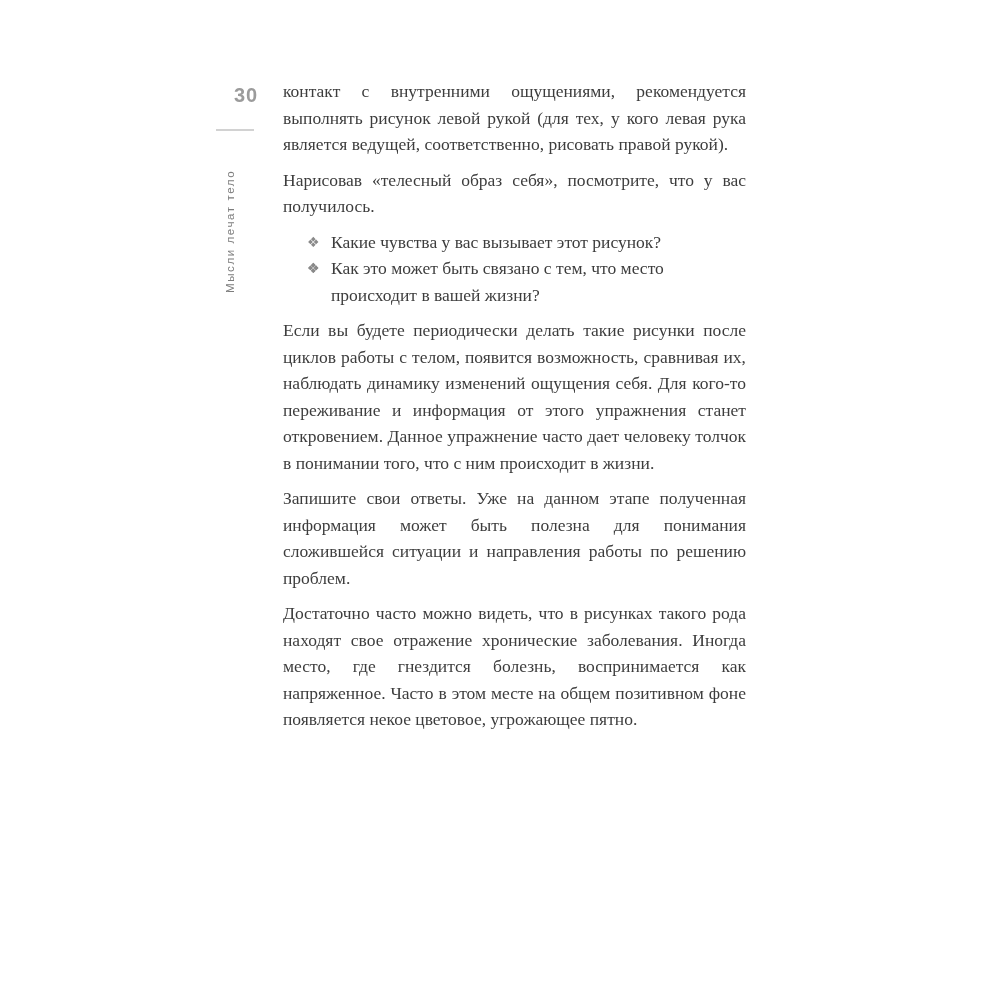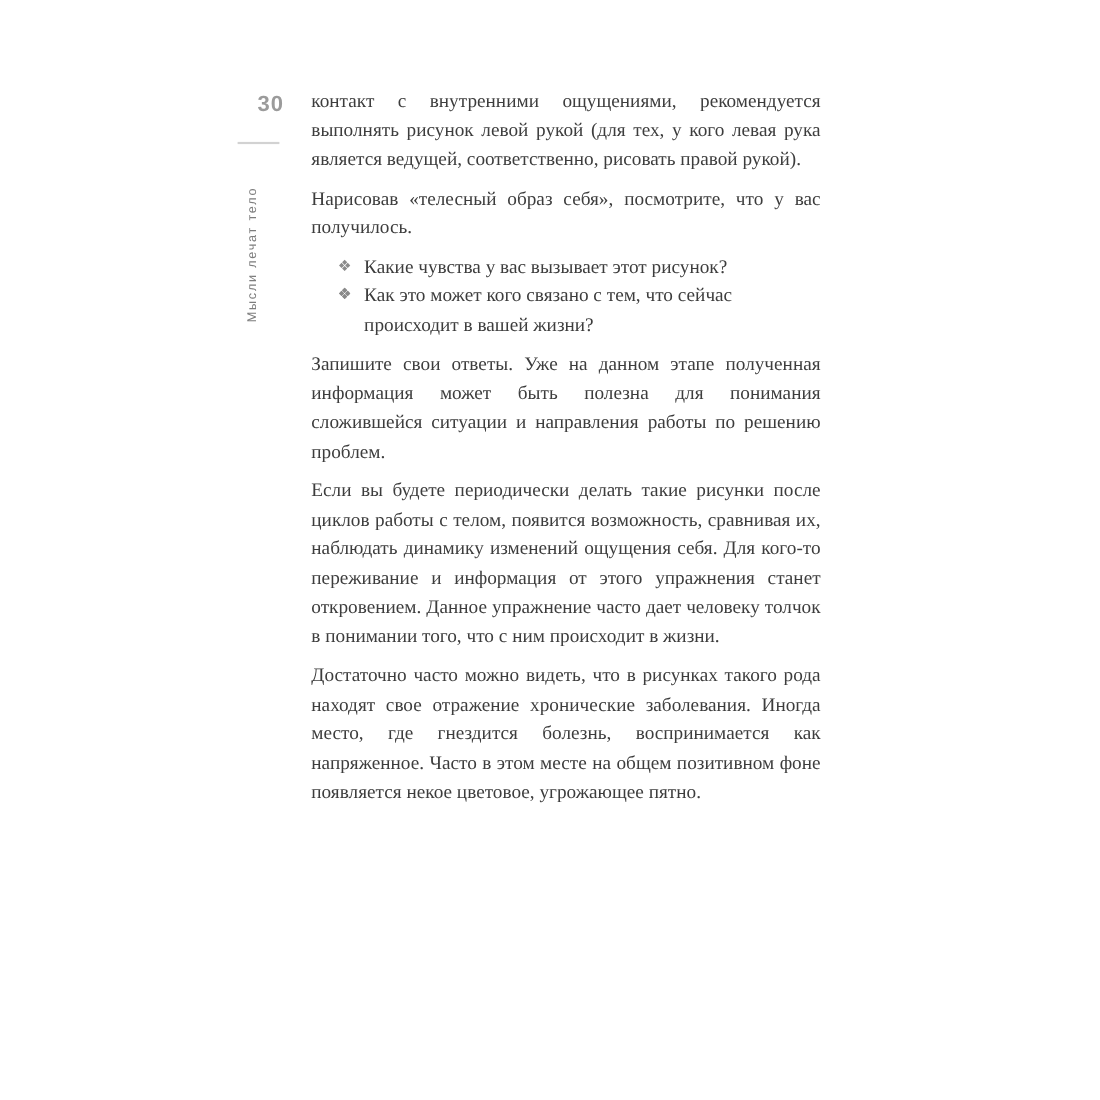--- a/index.html
+++ b/index.html
@@ -105,24 +105,24 @@
     <ul class="questions-list">
       <li>
         <span class="bullet">❖</span>
         <span>Какие чувства у вас вызывает этот рисунок?</span>
       </li>
       <li>
         <span class="bullet">❖</span>
       </li>
       <li>
         <span class="bullet">❖</span>
-        <span>Как это может кого связано с тем, что сейчас происходит в вашей жизни?</span>
+        <span>Как это может быть связано с тем, что место происходит в вашей жизни?</span>
       </li>
     </ul>
 
+    <p>Если вы будете периодически делать такие рисунки после циклов работы с телом, появится возможность, сравнивая их, наблюдать динамику изменений ощущения себя. Для кого-то переживание и информация от этого упражнения станет откровением. Данное упражнение часто дает человеку толчок в понимании того, что с ним происходит в жизни.</p>
+
     <p>Запишите свои ответы. Уже на данном этапе полученная информация может быть полезна для понимания сложившейся ситуации и направления работы по решению проблем.</p>
-
-    <p>Если вы будете периодически делать такие рисунки после циклов работы с телом, появится возможность, сравнивая их, наблюдать динамику изменений ощущения себя. Для кого-то переживание и информация от этого упражнения станет откровением. Данное упражнение часто дает человеку толчок в понимании того, что с ним происходит в жизни.</p>
 
     <p>Достаточно часто можно видеть, что в рисунках такого рода находят свое отражение хронические заболевания. Иногда место, где гнездится болезнь, воспринимается как напряженное. Часто в этом месте на общем позитивном фоне появляется некое цветовое, угрожающее пятно.</p>
 
   </main>
 </div>
 
 </body></html>

